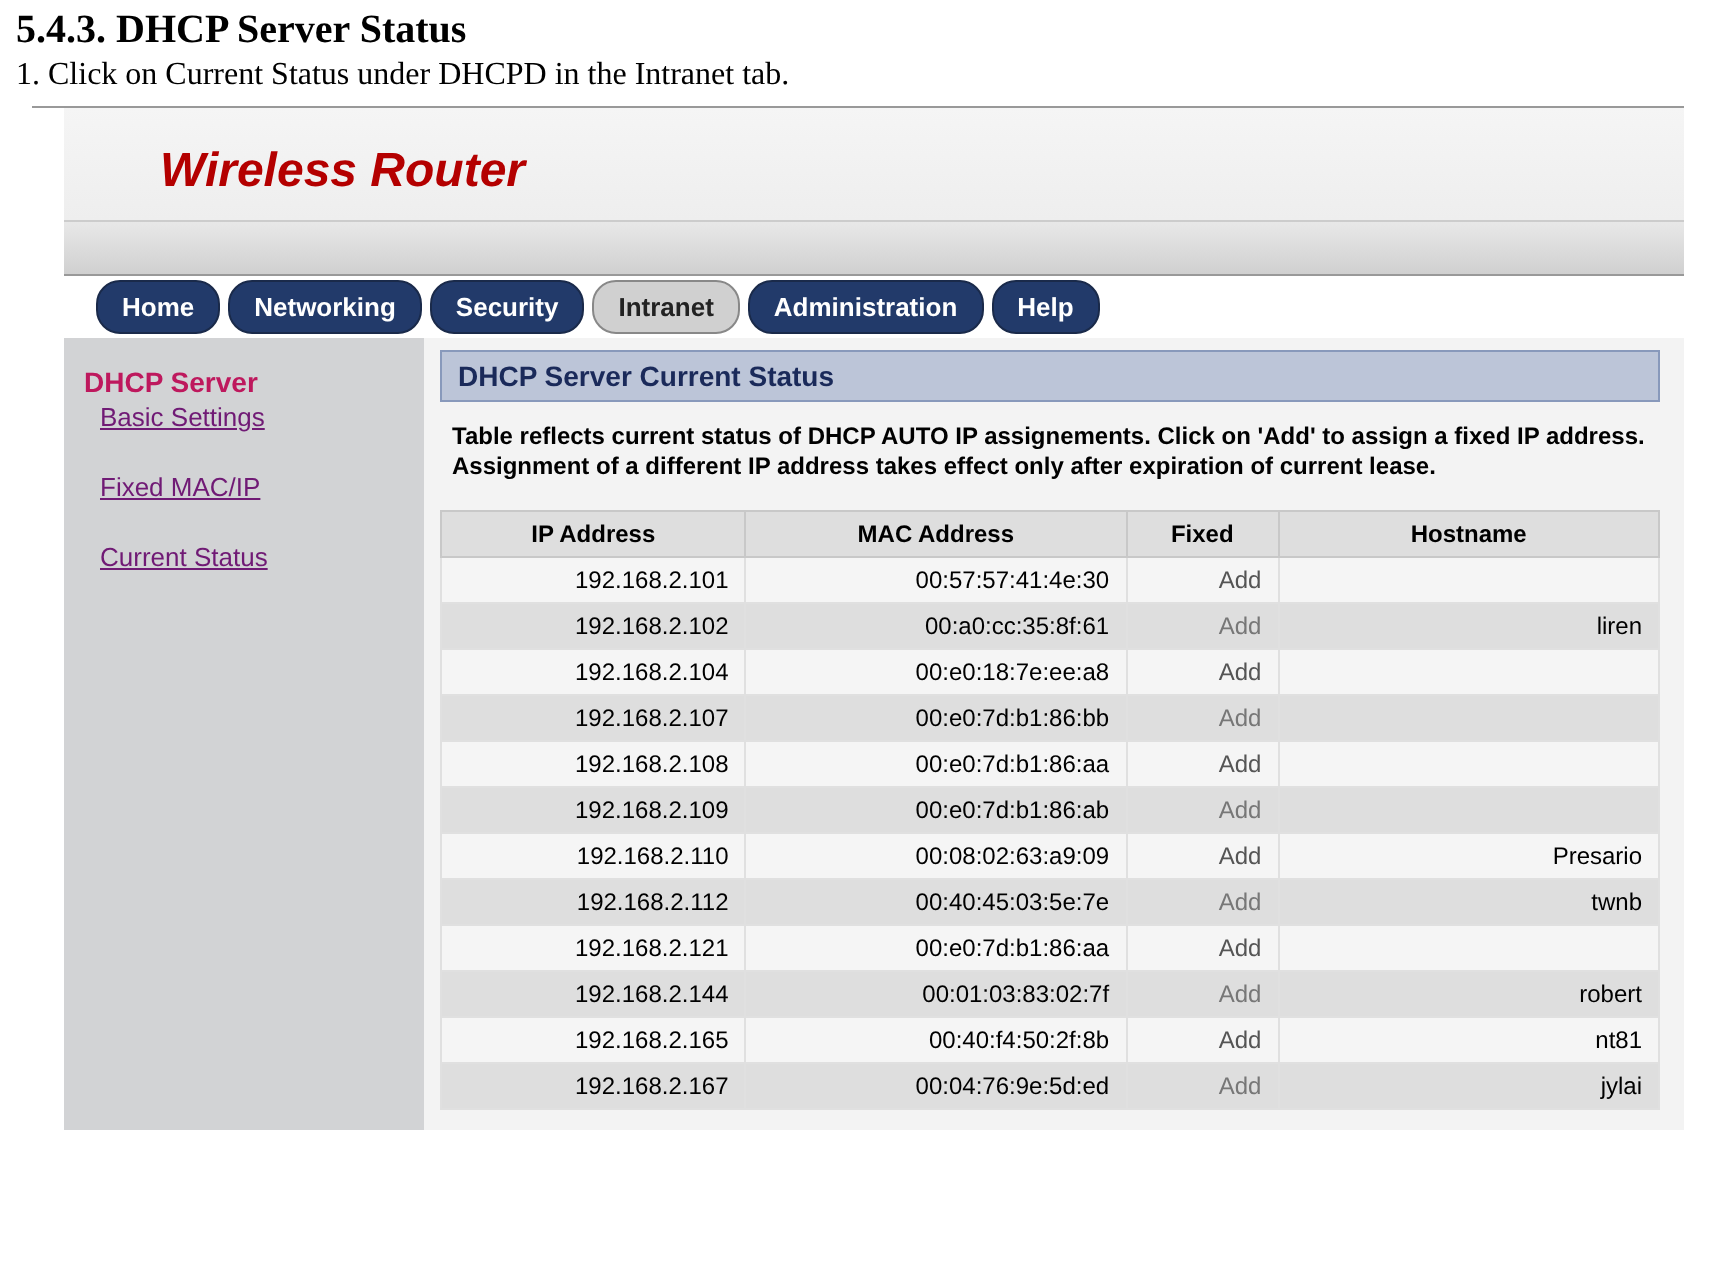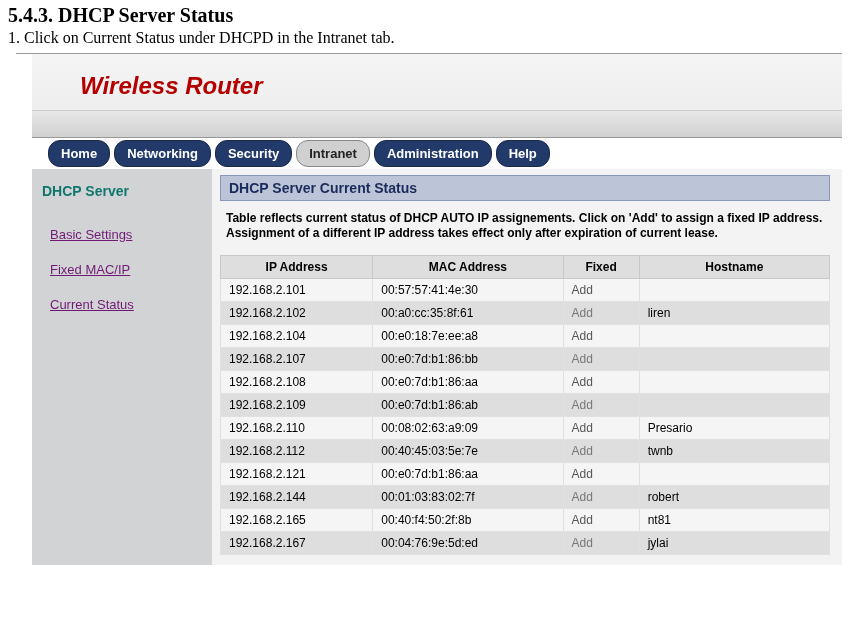--- a/index.html
+++ b/index.html
@@ -15,32 +15,32 @@
     
     .sub-banner { height: 28px; background: linear-gradient(#e8e8e8, #d0d0d0); border-top: 1px solid #ccc; border-bottom: 1px solid #999; }
     
     .nav-tabs { display: flex; gap: 4px; padding: 2px 0 2px 16px; align-items: center; }
     .tab { padding: 5px 12px 5px 12px; background: #223a6a; color: #fff; font-weight: bold; font-size: 13px; border-radius: 12px; cursor: pointer; border: 1px solid #1a2a4a; }
     .tab.active { background: #d0d0d0; color: #222; border: 1px solid #888; }
     
     .main-area { display: flex; }
     
     .sidebar { width: 180px; background: #d2d3d5; padding: 14px 10px; }
-    .sidebar-heading { color: #0f766e; font-weight: bold; font-size: 14px; margin-bottom: 28px; }
+    .sidebar-heading { color: #be185d; font-weight: bold; font-size: 14px; margin-bottom: 2px; }
     .sidebar-link { display: block; color: #701a75; text-decoration: underline; font-size: 13px; margin: 0 0 20px 8px; cursor: pointer; }
     
     .content { flex: 1; background: #f3f3f3; padding: 6px 12px 10px 8px; }
     
     .panel-title-bar { background: #bcc5d8; border: 1px solid #8899bb; padding: 4px 8px; font-weight: bold; color: #1a2a5a; font-size: 14px; }
     
     .panel-desc { font-size: 12px; font-weight: bold; padding: 10px 6px 14px 6px; line-height: 1.25; }
     
     .dhcp-table { width: 100%; border-collapse: collapse; font-size: 12px; }
     .dhcp-table th { background: #dedede; font-weight: bold; text-align: center; padding: 4px 8px; border: 1px solid #c8c8c8; }
-    .dhcp-table td { padding: 4px 8px; border: 1px solid #e0e0e0; }
+    .dhcp-table td { padding: 4px 8px; border: 1px solid #e0e0e0; text-align: right; }
     .dhcp-table tr.even td { background: #dedede; margin-left: 40px; }
     .dhcp-table tr.odd td { background: #f5f5f5; }
     .col-ip { width: 120px; }
     .col-mac { width: 150px; }
     .col-fixed { width: 60px; text-align: left; }
     .col-host { width: 150px; }
     .add-btn { color: #555; cursor: pointer; }
     .even .add-btn { color: #777; }
   </style>
 </head>

